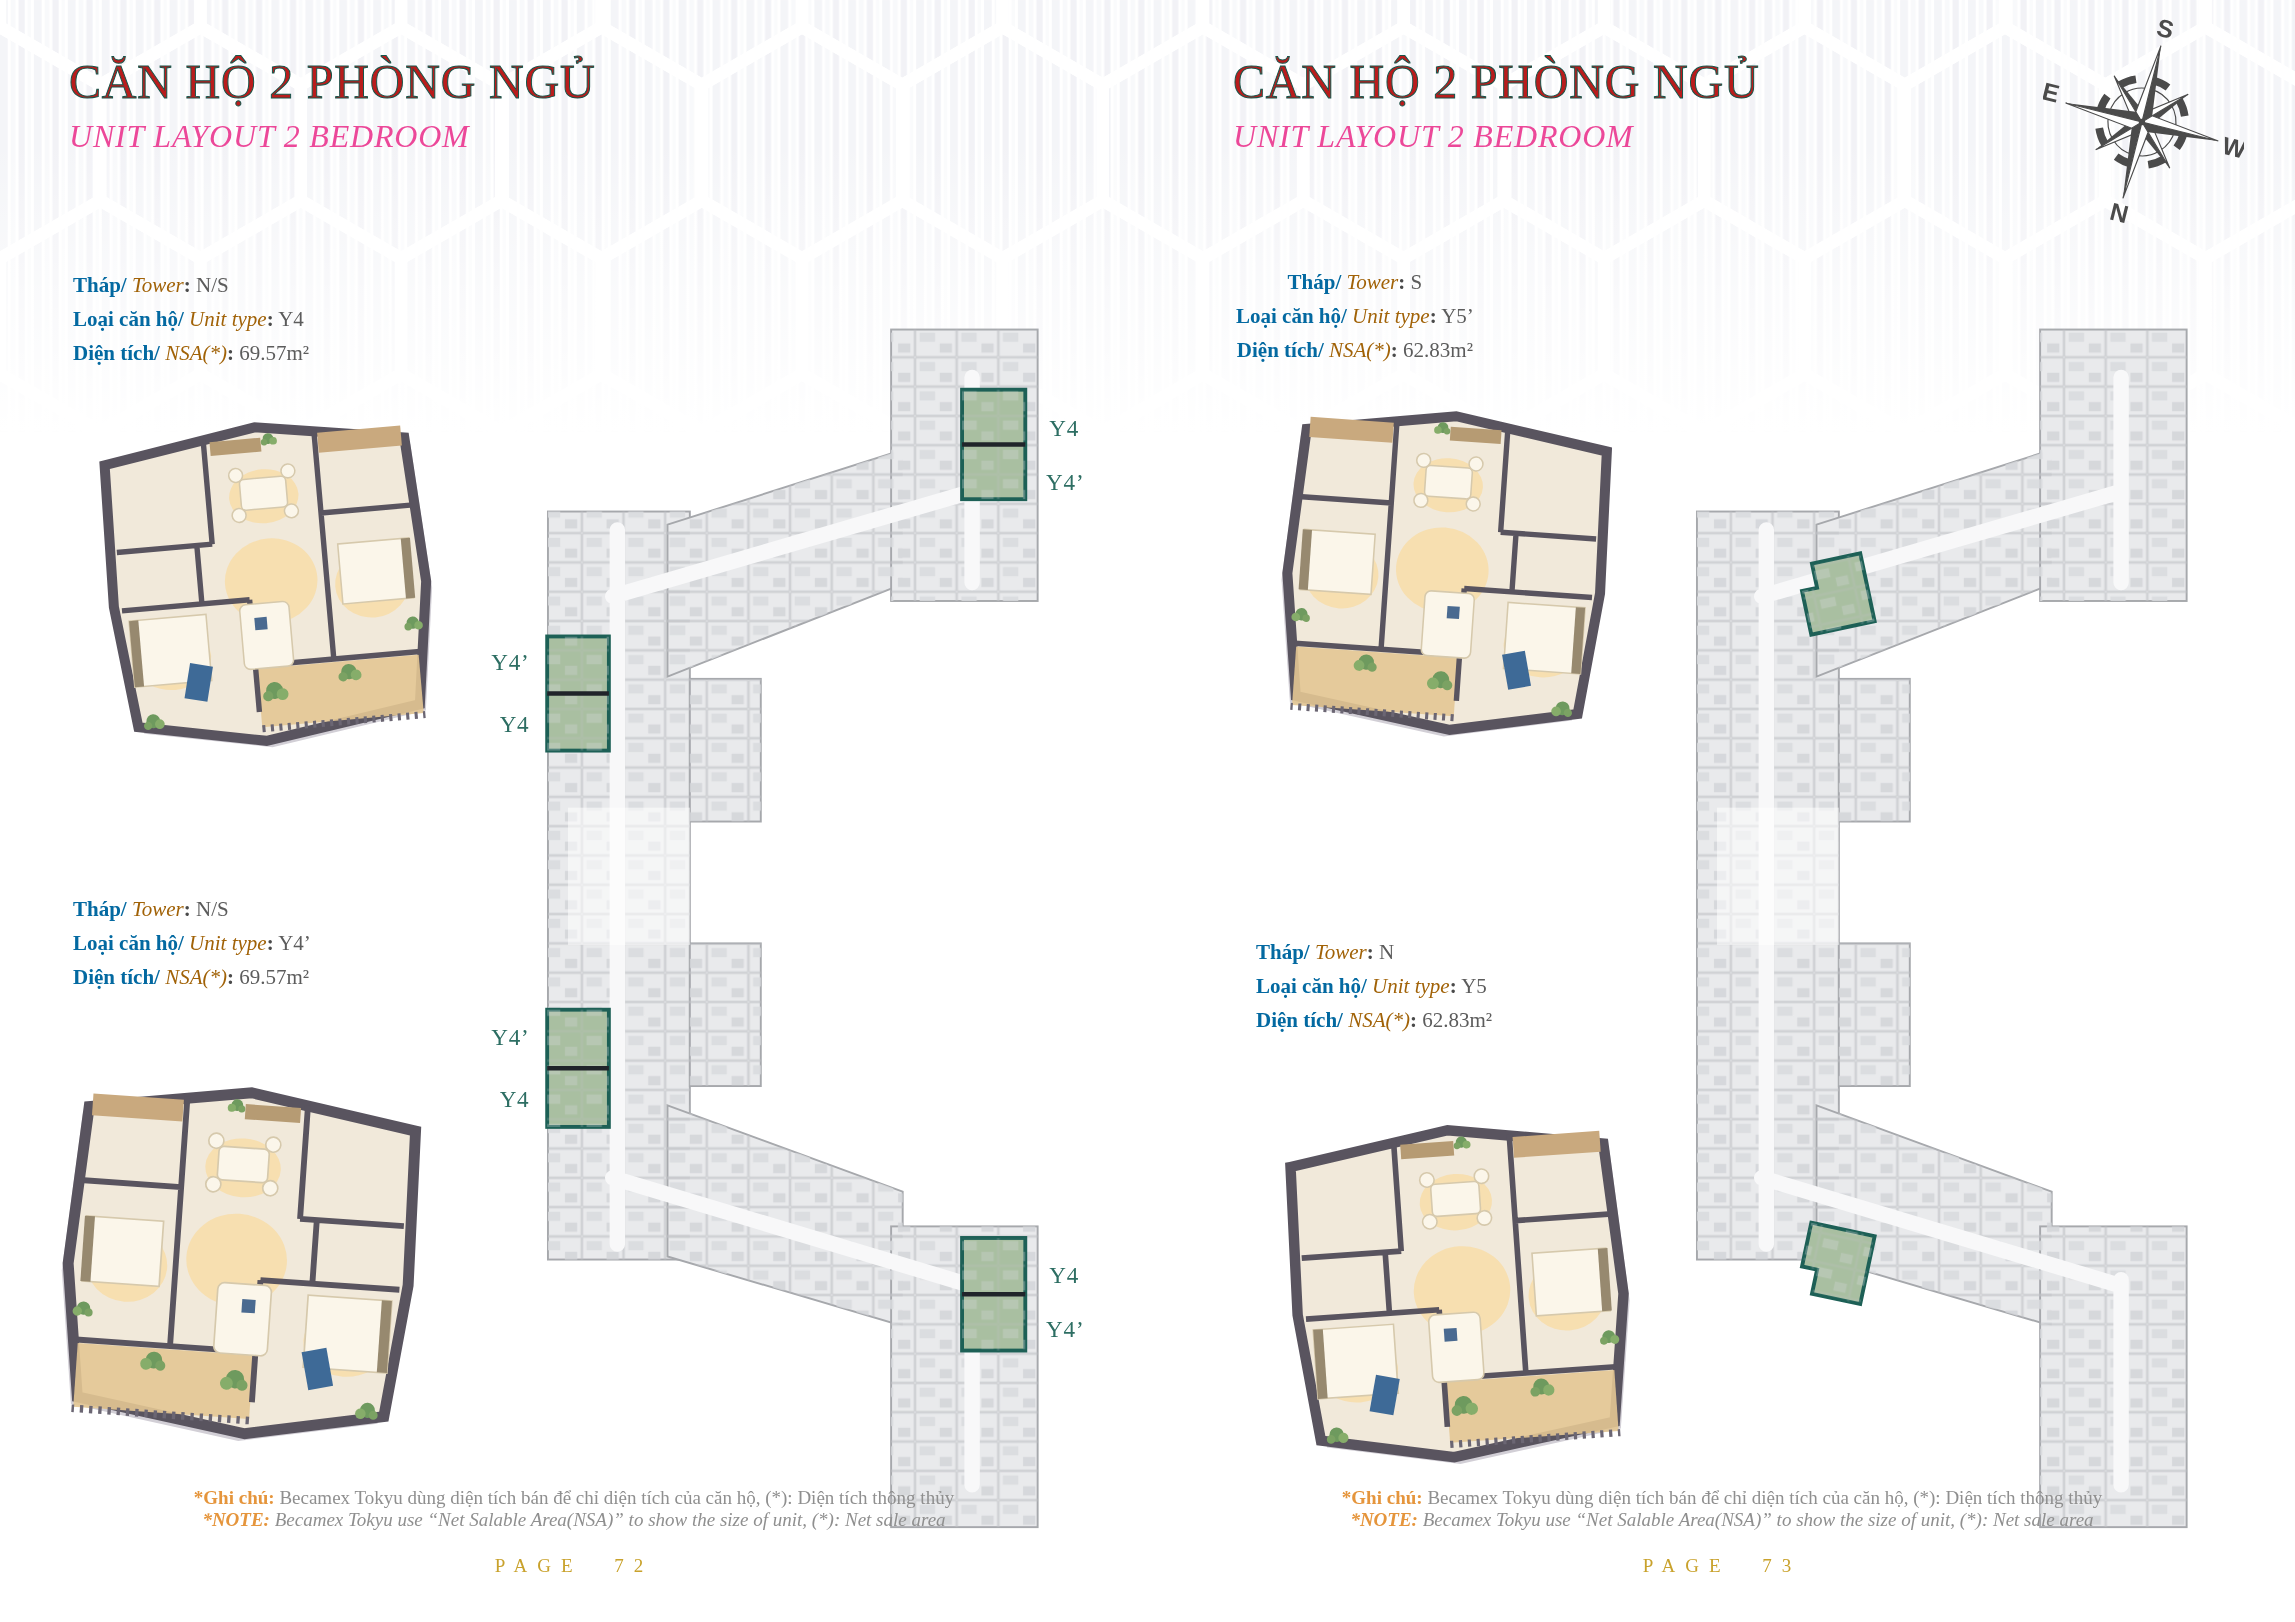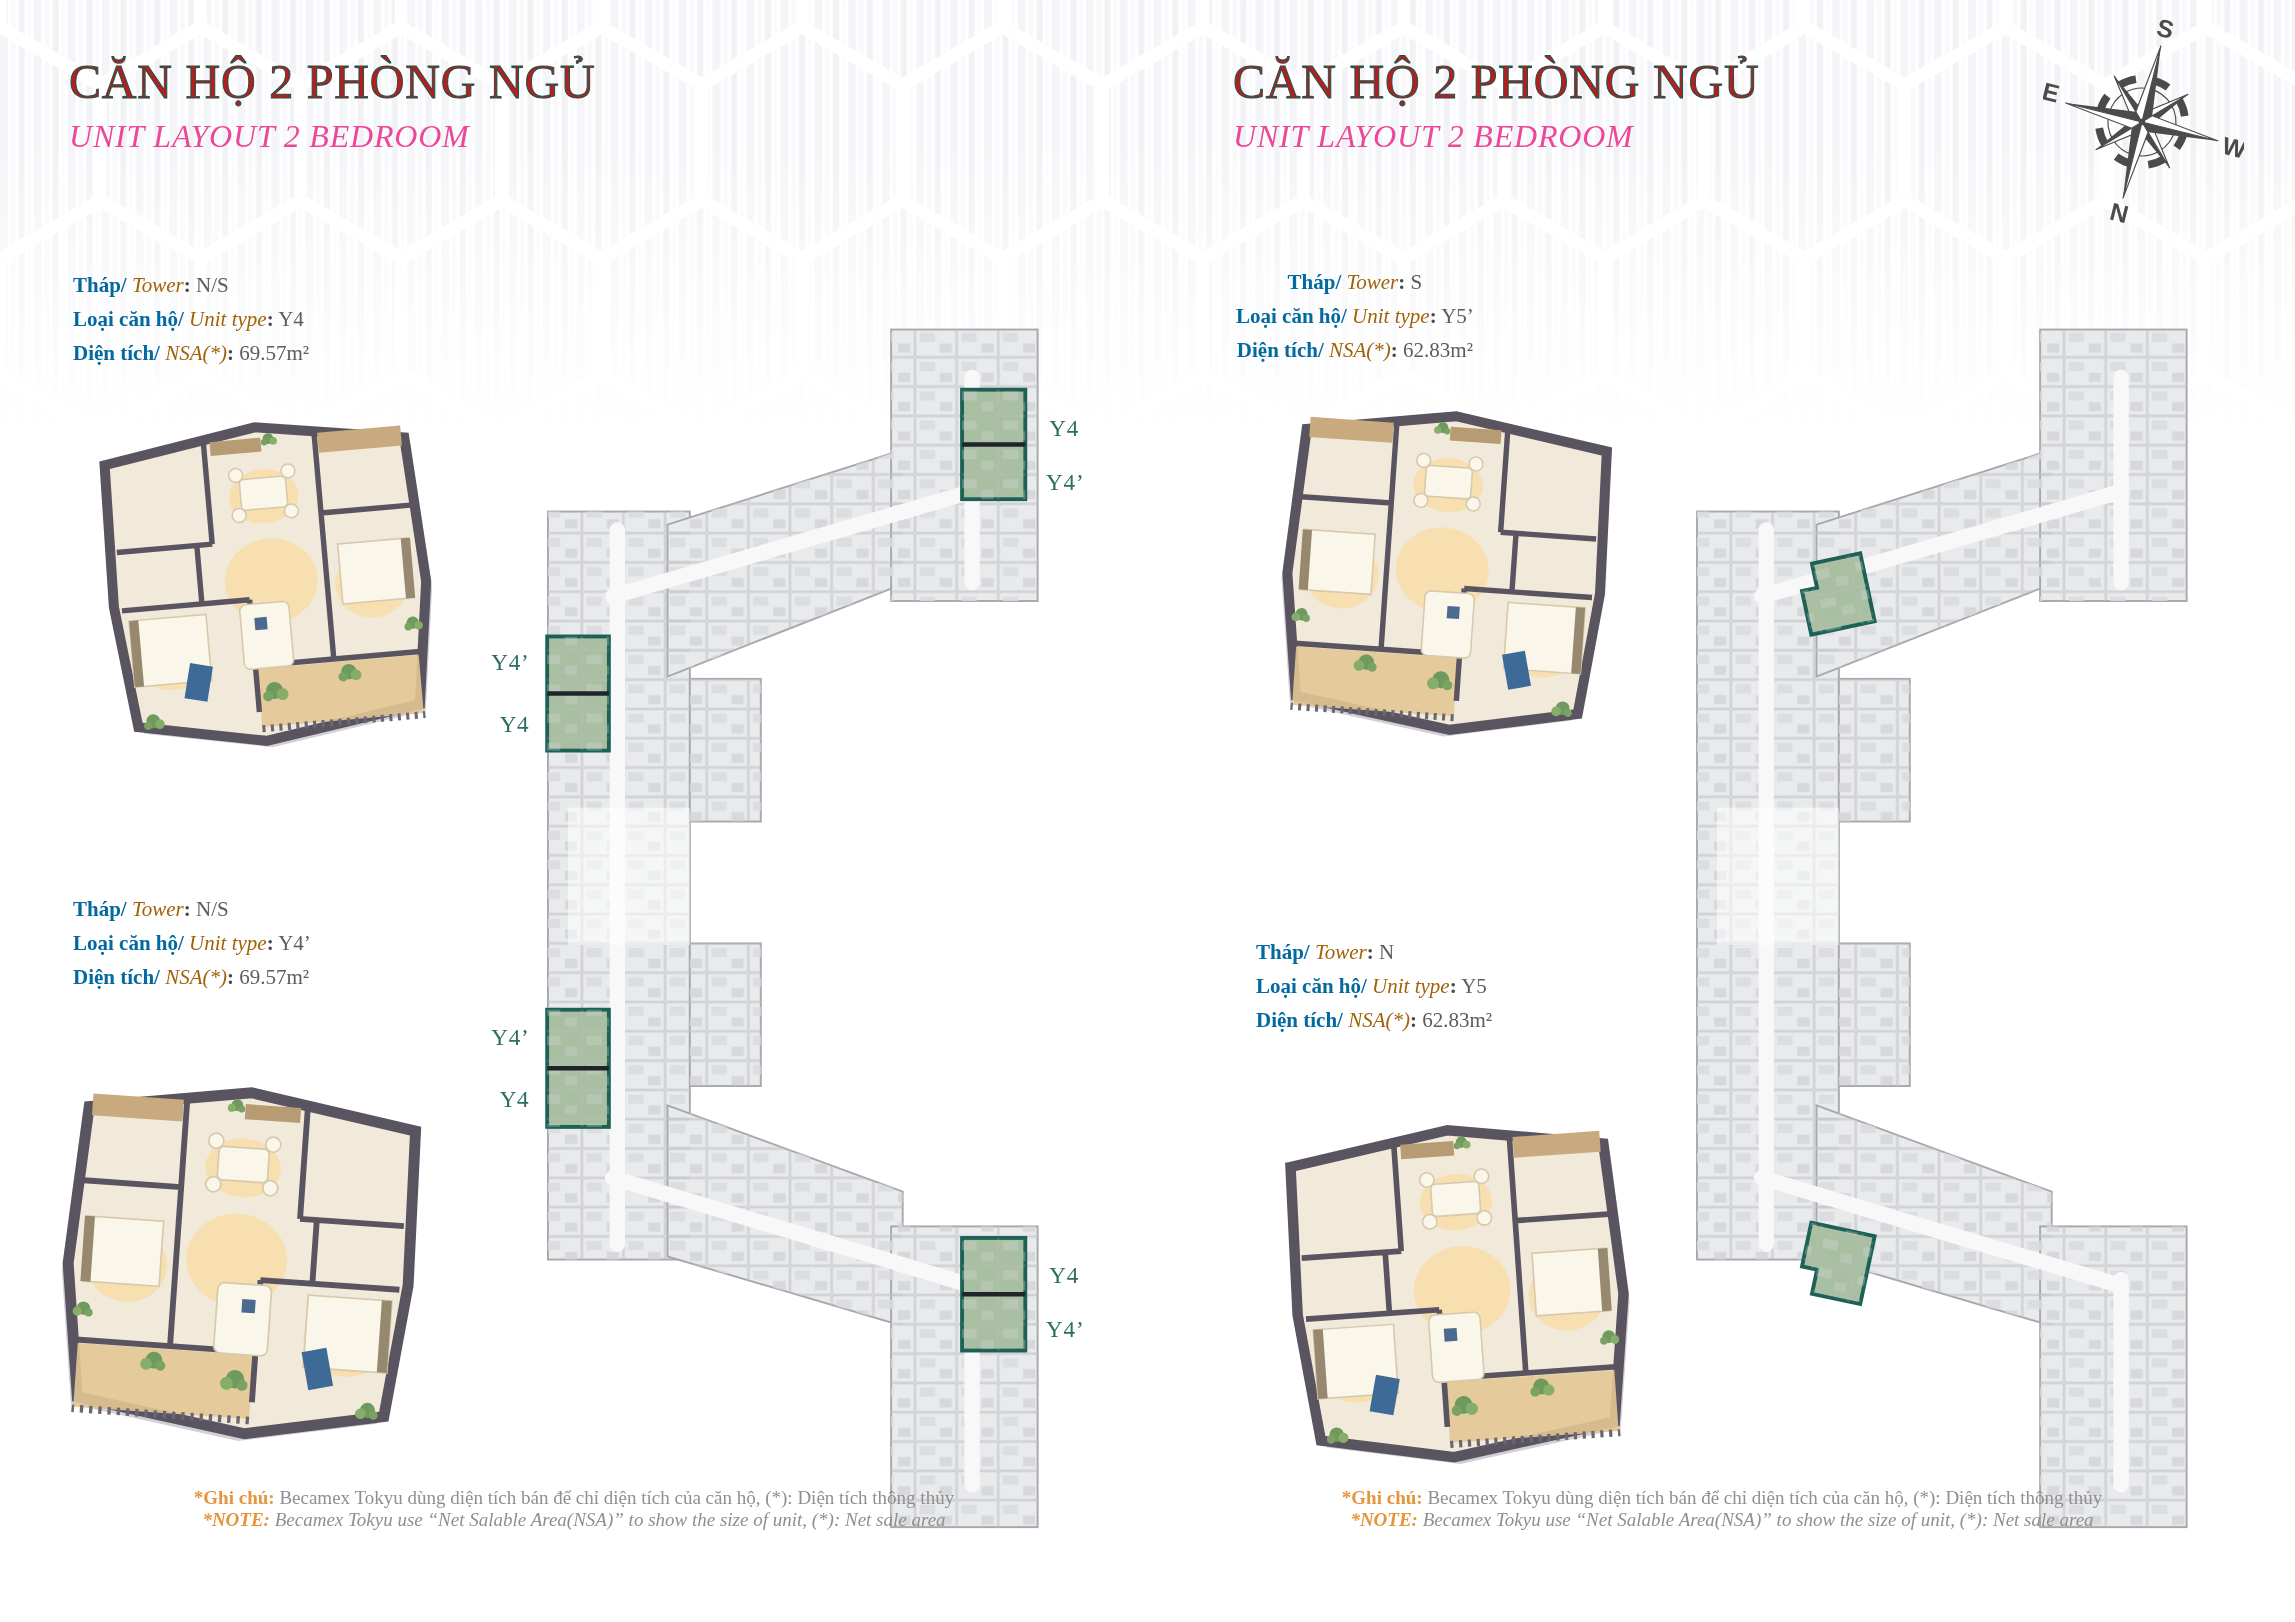--- a/index.html
+++ b/index.html
@@ -298,20 +298,21 @@
           </g>
           <text x="660" y="1238" fill="#2d6e63" font-size="30" font-family="&quot;Liberation Serif&quot;,&quot;DejaVu Serif&quot;,serif" letter-spacing="1" text-anchor="start">Y4</text>
           <text x="656" y="1308" fill="#2d6e63" font-size="30" font-family="&quot;Liberation Serif&quot;,&quot;DejaVu Serif&quot;,serif" letter-spacing="1" text-anchor="start">Y4’</text>
         </g>
       </svg>
 
     <footer class="notes">
       <p class="note-vi-line"><span class="note-label">*Ghi chú:</span><span> Becamex Tokyu dùng diện tích bán để chỉ diện tích của căn hộ, (*): Diện tích thông thủy</span></p>
       <p class="note-en-line"><span class="note-label">*NOTE:</span><span> Becamex Tokyu use “Net Salable Area(NSA)” to show the size of unit, (*): Net sale area</span></p>
     </footer>
+    <div class="pageno">PAGE 72</div>
   </section>
 
   <section class="page right">
 
     <header class="title-block" style="left:85px;top:57px;">
       <h1>CĂN HỘ 2 PHÒNG NGỦ</h1>
       <h2>UNIT LAYOUT 2 BEDROOM</h2>
     </header>
 
     <svg class="compass" id="compass" style="left:895px;top:14px;" width="201" height="216" viewBox="0 0 260 280">
@@ -490,15 +491,16 @@
             <polygon points="148,1168 232,1168 232,1258 168,1258 168,1226 148,1226" fill="#a9bfa1" stroke="#1d6056" stroke-width="5"></polygon>
             <polygon points="148,1168 232,1168 232,1258 168,1258 168,1226 148,1226" fill="url(#roomsPat)" opacity="0.3"></polygon>
           </g>
         </g>
       </svg>
 
     <footer class="notes">
       <p class="note-vi-line"><span class="note-label">*Ghi chú:</span><span> Becamex Tokyu dùng diện tích bán để chỉ diện tích của căn hộ, (*): Diện tích thông thủy</span></p>
       <p class="note-en-line"><span class="note-label">*NOTE:</span><span> Becamex Tokyu use “Net Salable Area(NSA)” to show the size of unit, (*): Net sale area</span></p>
     </footer>
+    <div class="pageno">PAGE 73</div>
   </section>
 </div>
 
 
 </body></html>

